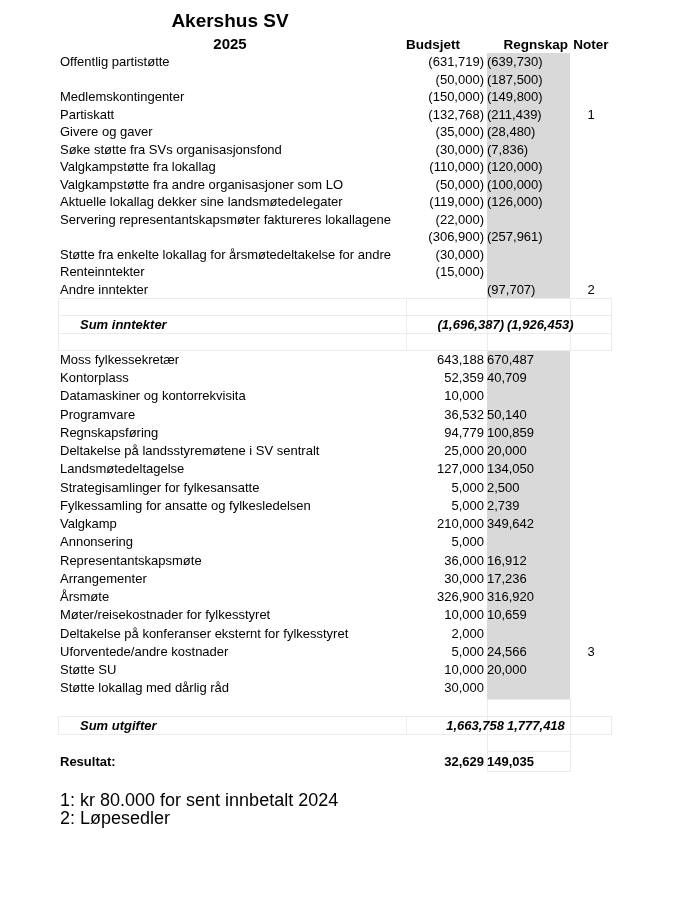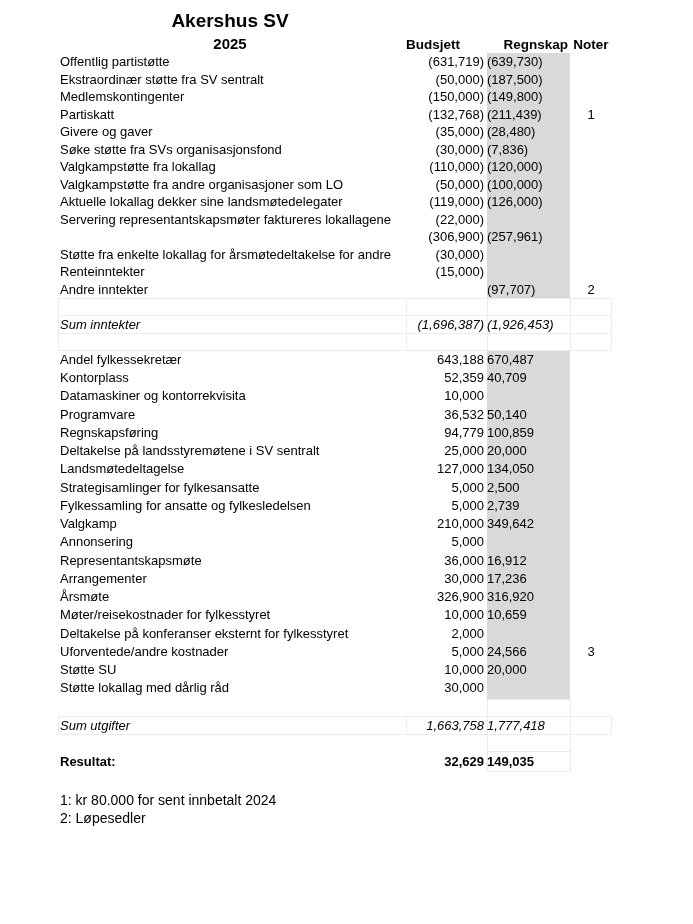--- a/index.html
+++ b/index.html
@@ -9,24 +9,24 @@
   .hdr { position: absolute; top: 37px; font-weight: bold; font-size: 13.5px; }
   .hdr.bud { left: 406px; width: 80px; text-align: left; }
   .hdr.reg { left: 488px; width: 82px; text-align: right; padding-right: 2px; box-sizing: border-box; }
   .hdr.not { left: 570px; width: 42px; text-align: center; }
   .grayband { position: absolute; left: 487px; width: 83px; background: #d9d9d9; }
   .row { position: absolute; left: 58px; width: 554px; height: 17.5px; line-height: 17.5px; }
   .row .lbl { position: absolute; left: 2px; white-space: nowrap; }
   .row .bud { position: absolute; left: 348px; width: 78px; text-align: right; }
   .row .reg { position: absolute; left: 429px; width: 80px; text-align: left; }
   .row .not { position: absolute; left: 512px; width: 42px; text-align: center; }
-  .sum .lbl, .sum .bud, .sum .reg { font-weight: normal; font-style: italic; }
+  .sum .lbl, .sum .bud, .sum .reg { font-weight: bold; font-style: italic; padding-left: 20px; }
   .res .lbl, .res .bud, .res .reg { font-weight: bold; }
   .gridbox { position: absolute; border: 1px solid #ececec; box-sizing: border-box; }
-  .notes { position: absolute; left: 60px; top: 791px; font-size: 14px; line-height: 18px; }
+  .notes { position: absolute; left: 60px; top: 791px; font-size: 18px; line-height: 18px; }
 </style>
 </head>
 <body>
 
 <div>
   <div class="title">Akershus SV</div>
   <div class="year">2025</div>
   <div class="hdr bud">Budsjett</div>
   <div class="hdr reg">Regnskap</div>
   <div class="hdr not">Noter</div>
@@ -46,21 +46,20 @@
   <div class="gridbox" style="left:487px;top:734px;width:84px;height:18px;"></div>
   <div class="gridbox" style="left:487px;top:751px;width:84px;height:21px;"></div>
 
   <div class="row" style="top:53px">
       <span class="lbl">Offentlig partistøtte</span>
       <span class="bud">(631,719)</span>
       <span class="reg">(639,730)</span>
       <span class="not"></span>
     </div>
   <div class="row" style="top:70.5px">
-      <span class="lbl">Ekstraordinær støtte fra SV sentralt</span>
       <span class="bud">(50,000)</span>
       <span class="reg">(187,500)</span>
       <span class="not"></span>
     </div>
   <div class="row" style="top:88px">
       <span class="lbl">Medlemskontingenter</span>
       <span class="bud">(150,000)</span>
       <span class="reg">(149,800)</span>
       <span class="not"></span>
     </div>
@@ -130,21 +129,21 @@
       <span class="not">2</span>
     </div>
 
   <div class="row sum" style="top:315.5px">
       <span class="lbl">Sum inntekter</span>
       <span class="bud">(1,696,387)</span>
       <span class="reg">(1,926,453)</span>
     </div>
 
   <div class="row" style="top:351px">
-      <span class="lbl">Andel fylkessekretær</span>
+      <span class="lbl">Moss fylkessekretær</span>
       <span class="bud">643,188</span>
       <span class="reg">670,487</span>
       <span class="not"></span>
     </div>
   <div class="row" style="top:369px">
       <span class="lbl">Kontorplass</span>
       <span class="bud">52,359</span>
       <span class="reg">40,709</span>
       <span class="not"></span>
     </div>

